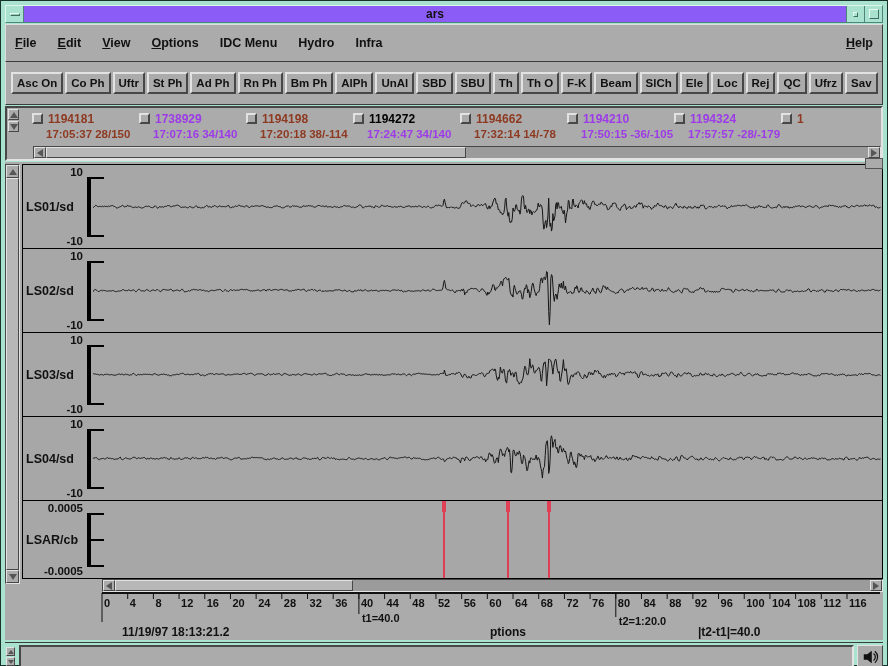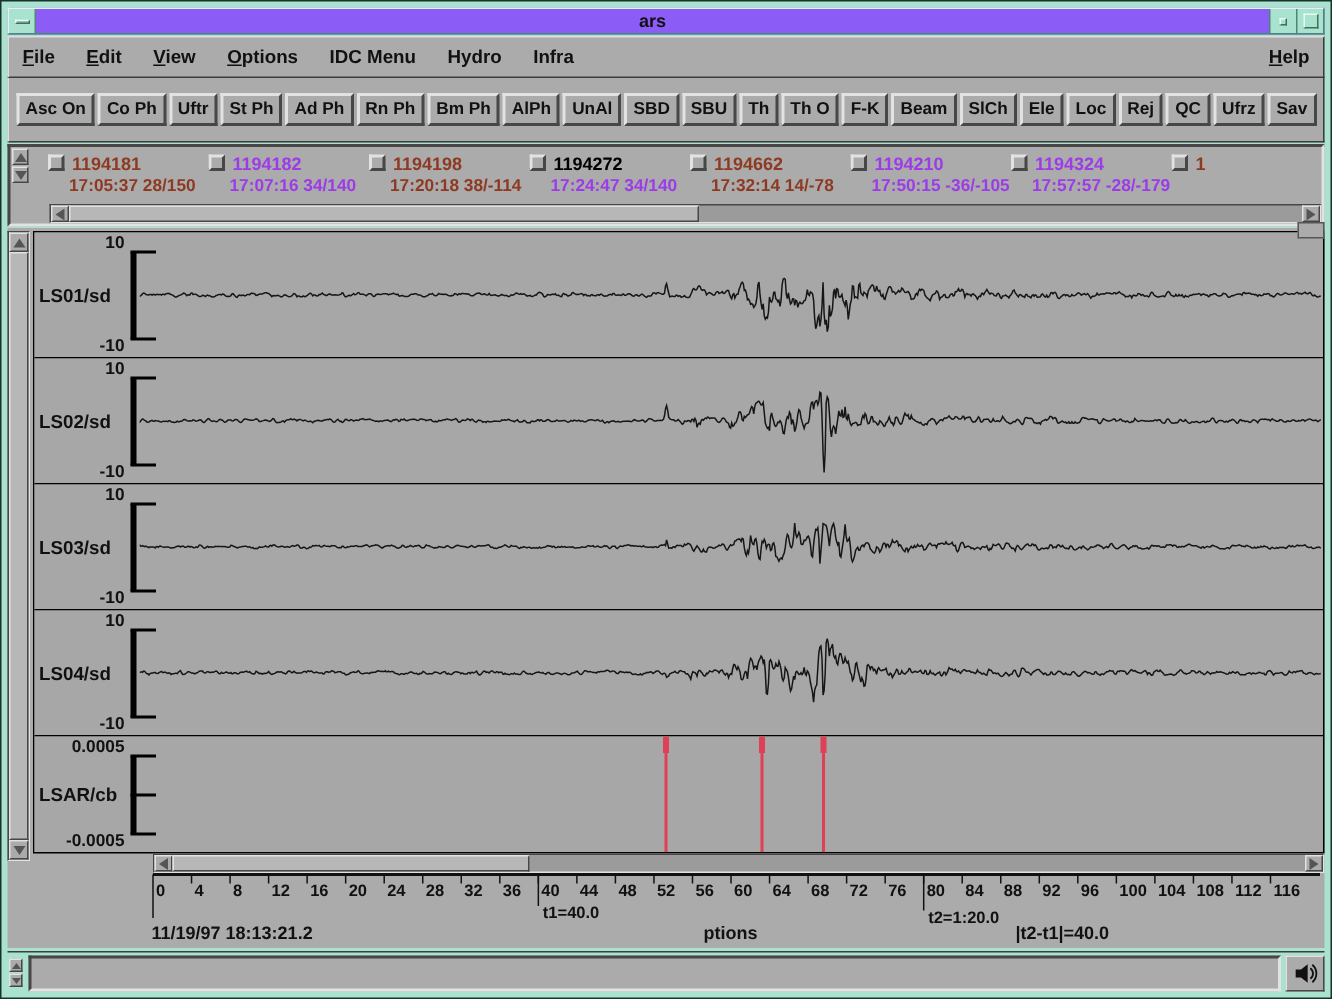--- a/index.html
+++ b/index.html
@@ -14,21 +14,21 @@
   .titlebar{height:18px;display:flex;align-items:stretch;flex:none;
     border:1px solid;border-color:#ddf6ea #4f8578 #4f8578 #ddf6ea;background:#8b5cf6;}
   .tbb{width:18px;flex:none;display:flex;align-items:center;justify-content:center;background:#a9e3cf;}
   .tbb.left{border-right:1px solid #4f8578;}
   .tbb.rt{border-left:1px solid #4f8578;}
   .tb-dash{width:10px;height:3px;background:#8fc7b3;border:1px solid;border-color:#e6fbf1 #3f6e61 #3f6e61 #e6fbf1;}
   .tb-dot{width:5px;height:5px;background:#a9e3cf;border:1px solid;border-color:#e6fbf1 #3f6e61 #3f6e61 #e6fbf1;}
   .tb-sq{width:10px;height:10px;background:#a9e3cf;border:1px solid;border-color:#e6fbf1 #3f6e61 #3f6e61 #e6fbf1;}
   .tb-title{flex:1;text-align:center;font-weight:700;font-size:12px;line-height:16px;}
   
-  .menubar{height:28px;flex:none;margin-top:1px;background:#ababab;display:flex;align-items:center;
+  .menubar{height:38px;flex:none;margin-top:1px;background:#ababab;display:flex;align-items:center;
     border:1px solid;border-color:#dedede #3c3c3c #3c3c3c #dedede;padding:0 9px;}
   .menu-item{font-weight:700;font-size:12.5px;margin-right:21px;white-space:nowrap;cursor:default;}
   .menu-item .mn{text-decoration:underline;}
   .menu-spacer{flex:1;}
   .menu-item.help{margin-right:0;}
   
   .toolbar{height:43px;flex:none;background:#ababab;display:flex;align-items:center;
     border:1px solid;border-color:#dedede #3c3c3c #3c3c3c #dedede;border-top:none;padding:0 4px;}
   .tbtn{background:#ababab;border:2px solid;border-color:#e2e2e2 #474747 #474747 #e2e2e2;
     font-family:"Liberation Sans",sans-serif;font-weight:700;font-size:11.5px;color:#111;
@@ -77,21 +77,21 @@
   .stick{position:absolute;left:64px;width:17px;height:2px;background:#000;}
   .stick.t{top:12px;} .stick.b{bottom:11px;} .stick.m{top:50%;margin-top:-1px;}
   .trace{position:absolute;left:70px;top:0;}
   .pick{position:absolute;top:0;bottom:0;width:2px;}
   .pick-head{position:absolute;top:0;left:-1px;width:4px;height:11px;background:inherit;}
   .thinscroll{height:13px;flex:none;margin-left:80px;background:#9b9b9b;
     border:1px solid;border-color:#474747 #e2e2e2 #e2e2e2 #474747;display:flex;align-items:stretch;}
   .axisarea{position:relative;height:48px;flex:none;}
   .axisarea svg{position:absolute;left:70px;top:0;overflow:visible;}
   .axisarea svg text{font-family:"Liberation Sans",sans-serif;font-weight:700;font-size:11px;fill:#111;}
-  .ax-lab{position:absolute;bottom:1px;font-weight:700;font-size:12px;white-space:nowrap;}
+  .ax-lab{position:absolute;bottom:1px;font-weight:700;font-size:12px;white-space:nowrap;margin-left:21px;}
   .ax-date{left:79px;}
   .ax-unit{left:390px;width:150px;text-align:center;}
   .ax-delta{left:655px;}
   .corner-w{position:absolute;right:0px;top:-4px;width:18px;height:11px;background:#ababab;border:1px solid #555;}
   
   .msgbar{height:27px;flex:none;margin-top:2px;display:flex;align-items:stretch;border-top:1px solid #3c3c3c;padding-top:2px;}
   .msg-arrows{width:11px;flex:none;display:flex;flex-direction:column;justify-content:center;}
   .msg-ar{width:9px;height:9px;background:#ababab;border:1px solid;border-color:#e2e2e2 #474747 #474747 #e2e2e2;
     display:flex;align-items:center;justify-content:center;margin:0 0 1px 1px;}
   .msg-ar .tri-u{border-left-width:3px;border-right-width:3px;border-bottom-width:4px;}
@@ -171,21 +171,21 @@
           <div class="event">
             <div class="ev-row1">
               <span class="checkbox"></span>
               <span class="ev-id" style="color: rgb(142, 58, 34);">1194181</span>
             </div>
             <div class="ev-row2" style="color: rgb(142, 58, 34);">17:05:37 28/150</div>
           </div>
           <div class="event">
             <div class="ev-row1">
               <span class="checkbox"></span>
-              <span class="ev-id" style="color: rgb(157, 59, 232);">1194182</span>
+              <span class="ev-id" style="color: rgb(157, 59, 232);">1738929</span>
             </div>
             <div class="ev-row2" style="color: rgb(157, 59, 232);">17:07:16 34/140</div>
           </div>
           <div class="event">
             <div class="ev-row1">
               <span class="checkbox"></span>
               <span class="ev-id" style="color: rgb(142, 58, 34);">1194198</span>
             </div>
             <div class="ev-row2" style="color: rgb(142, 58, 34);">17:20:18 38/-114</div>
           </div>

